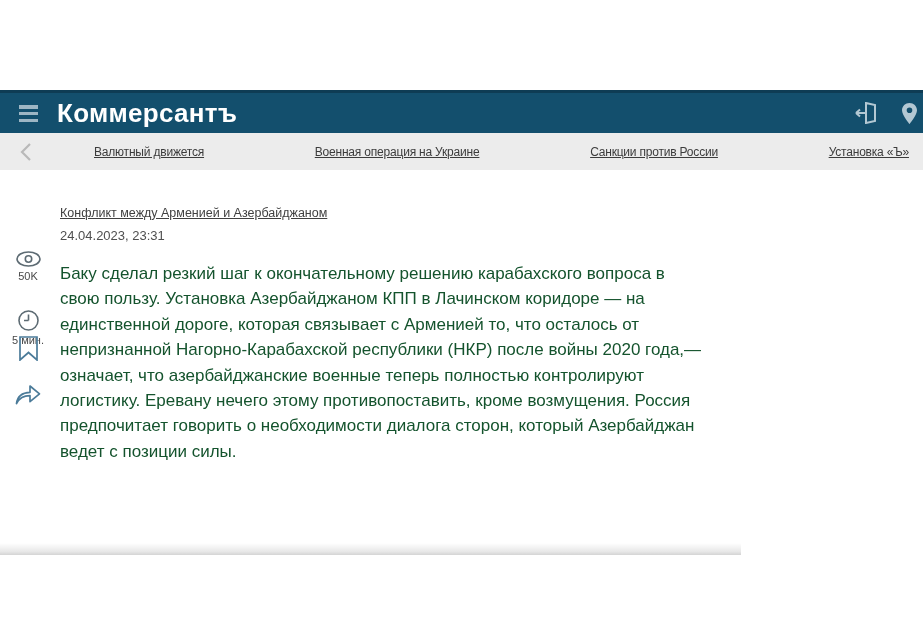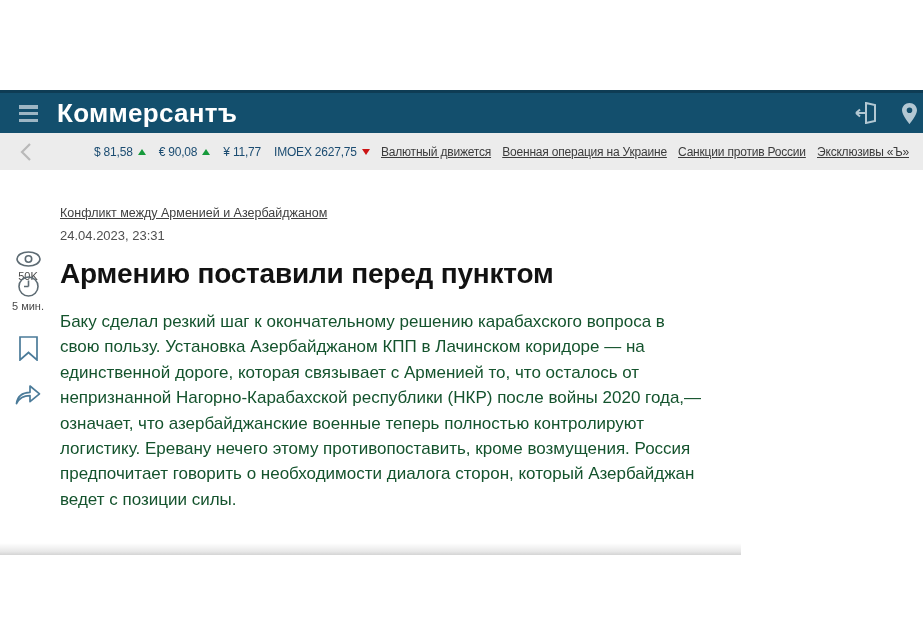--- a/index.html
+++ b/index.html
@@ -42,21 +42,21 @@
   .title { margin-top:13px; font-size:28px; line-height:35px; font-weight:700; color:#121212;
            letter-spacing:-.2px; }
   .subtitle { margin-top:15px; max-width:618px; font-size:17.5px; line-height:24px;
               font-weight:700; color:#333333; }
   .bodytext { margin-top:18px; max-width:648px; font-size:17px; line-height:25.4px; color:#14532d; }
 
   
   .rail-item { position:absolute; left:0; width:56px; text-align:center; }
   .rail-item svg { display:block; margin:0 auto; }
   .rail-label { margin-top:3px; font-size:11px; color:#4a4a4a; }
-  .r-views { top:251px; } .r-read { top:276px; } .r-bm { top:336px; cursor:pointer; } .r-share { top:383px; cursor:pointer; }
+  .r-views { top:251px; } .r-read { top:310px; } .r-bm { top:336px; cursor:pointer; } .r-share { top:383px; cursor:pointer; }
 
   
   .page-cut { position:absolute; left:0; top:543px; width:741px; height:12px;
               background:linear-gradient(to bottom, rgba(0,0,0,0) 0%, rgba(0,0,0,0.09) 70%, rgba(0,0,0,0.17) 100%); }
 </style>
 </head>
 <body>
 
 <div class="canvas">
 
@@ -83,41 +83,24 @@
     </div>
   </div>
 
   <div class="ticker">
     <span class="tick-back">
       <svg width="12" height="20" viewBox="0 0 12 20">
         <polyline points="10,2 2,10 10,18" fill="none" stroke="#b9b9b9" stroke-width="2.2"></polyline>
       </svg>
     </span>
     <div class="tick-row">
-      <div class="quotes">
-        <span class="quote">
-          <span>$ 81,58</span>
-            <i class="tri-up"></i>
-        </span>
-        <span class="quote">
-          <span>€ 90,08</span>
-            <i class="tri-up"></i>
-        </span>
-        <span class="quote">
-          <span>¥ 11,77</span>
-        </span>
-        <span class="quote">
-          <span>IMOEX 2627,75</span>
-            <i class="tri-down"></i>
-        </span>
-      </div>
       <span class="tick-link">Валютный движется</span>
       <span class="tick-link">Военная операция на Украине</span>
       <span class="tick-link">Санкции против России</span>
-      <span class="tick-link">Эксклюзивы «Ъ»</span>
+      <span class="tick-link">Установка «Ъ»</span>
     </div>
   </div>
 
   <div class="rail-item r-views">
     <svg width="25" height="16" viewBox="0 0 25 16">
       <ellipse cx="12.5" cy="8" rx="11.5" ry="7" fill="none" stroke="#5d6b73" stroke-width="1.6"></ellipse>
       <circle cx="12.5" cy="8" r="3.2" fill="none" stroke="#5d6b73" stroke-width="1.6"></circle>
     </svg>
     <div class="rail-label">50K</div>
   </div>
@@ -135,19 +118,18 @@
   </div>
   <div class="rail-item r-share">
     <svg width="26" height="22" viewBox="0 0 26 22">
       <path d="M1.5 20.5 C2.5 12.5 8 9.5 15 9.3 V3 L24.5 10.8 L15 18.6 V12.6 C9 12.6 4.5 14.5 1.5 20.5 Z" fill="none" stroke="#4b7b99" stroke-width="1.7" stroke-linejoin="round"></path>
     </svg>
   </div>
 
   <div class="article">
     <span class="rubric">Конфликт между Арменией и Азербайджаном</span>
     <div class="date">24.04.2023, 23:31</div>
-    <h1 class="title">Армению поставили перед пунктом</h1>
     <p class="bodytext">Баку сделал резкий шаг к окончательному решению карабахского вопроса в свою пользу. Установка Азербайджаном КПП в Лачинском коридоре — на единственной дороге, которая связывает с Арменией то, что осталось от непризнанной Нагорно-Карабахской республики (НКР) после войны 2020 года,— означает, что азербайджанские военные теперь полностью контролируют логистику. Еревану нечего этому противопоставить, кроме возмущения. Россия предпочитает говорить о необходимости диалога сторон, который Азербайджан ведет с позиции силы.</p>
   </div>
 
   <div class="page-cut"></div>
 
 </div>
 
 </body></html>

